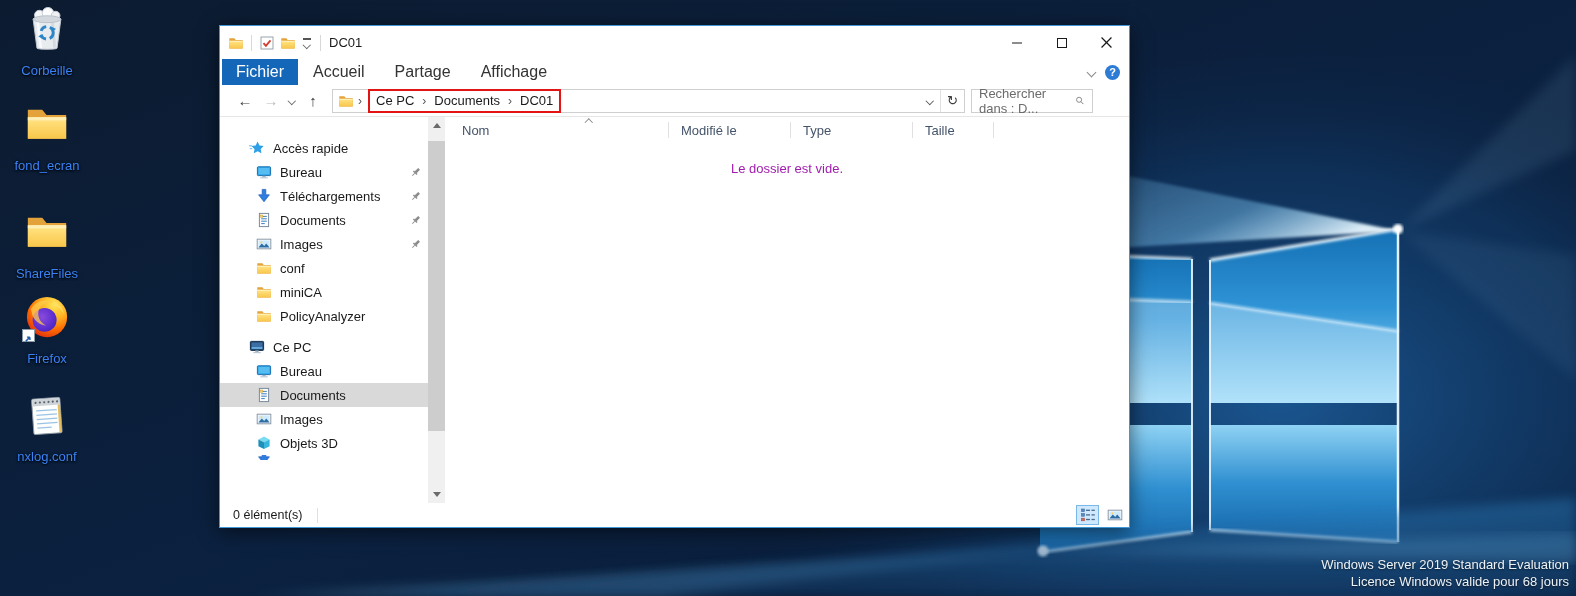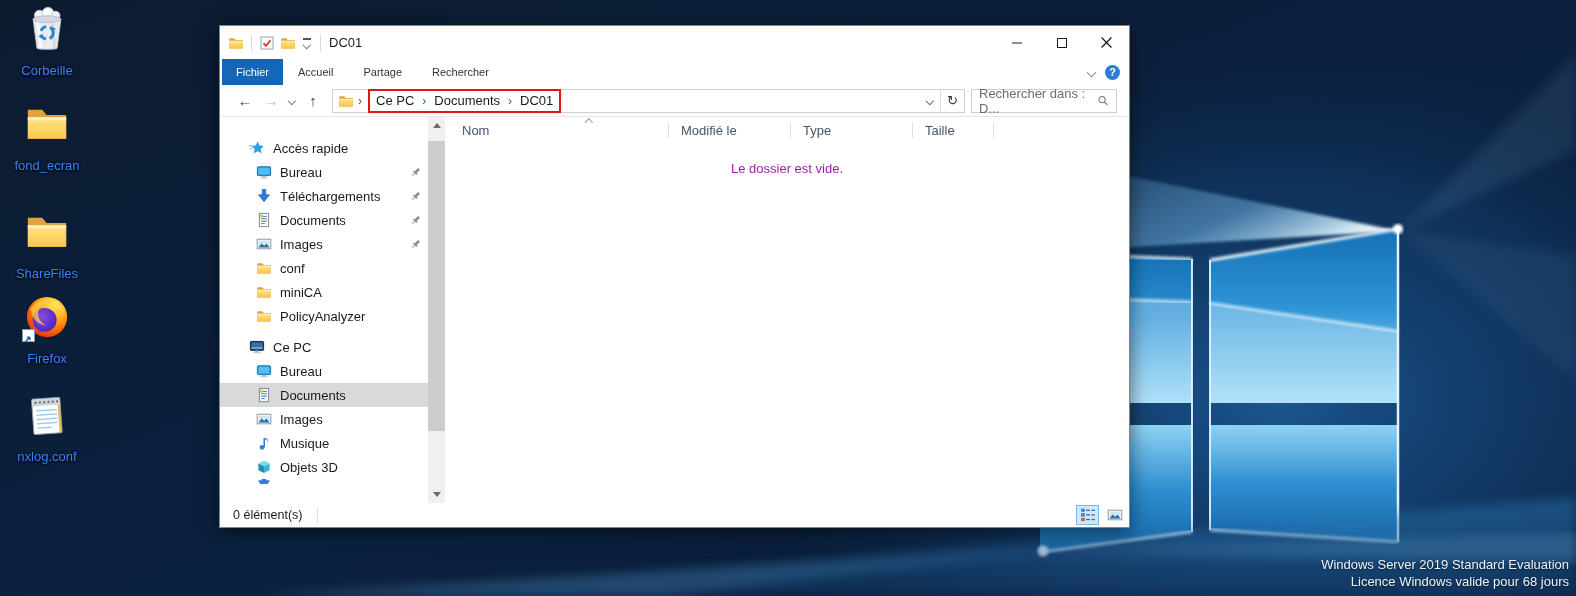--- a/index.html
+++ b/index.html
@@ -18,21 +18,21 @@
   .titlebar{height:33px;display:flex;align-items:center;}
   .qat{display:flex;align-items:center;padding-left:8px;gap:5px;}
   .qat-sep{width:1px;height:16px;background:#d8d8d8;margin:0 2px;}
   .qat-drop{display:flex;flex-direction:column;align-items:center;margin:0 2px;}
   .qat-drop .bar{width:8px;height:1.5px;background:#555;margin-bottom:2px;}
   .win-title{font-size:13px;color:#1a1a1a;margin-left:6px;}
   .caption-btns{margin-left:auto;display:flex;height:33px;}
   .cap-btn{width:45px;height:33px;display:flex;align-items:center;justify-content:center;}
   
   .tabs{height:26px;display:flex;align-items:stretch;}
-  .tab{font-size:11px;color:#333;display:flex;align-items:center;padding:0 15px;}
+  .tab{font-size:16px;color:#333;display:flex;align-items:center;padding:0 15px;}
   .tab.active{background:#1366b8;color:#fff;padding:0 14px;margin-left:2px;}
   .tabs-right{margin-left:auto;display:flex;align-items:center;gap:10px;padding-right:9px;}
   .help-circle{width:15px;height:15px;border-radius:50%;background:#2c7cd6;color:#fff;font-size:11px;font-weight:bold;
                display:flex;align-items:center;justify-content:center;}
   
   .chev{width:6px;height:6px;border-right:1.5px solid #666;border-bottom:1.5px solid #666;display:inline-block;}
   .chev.down{transform:rotate(45deg);}
   .chev.up{transform:rotate(-135deg);}
   .chev.small{width:4.5px;height:4.5px;}
   
@@ -42,21 +42,21 @@
   .nav-chev{width:16px;display:flex;align-items:center;justify-content:center;}
   .addr-field{margin-left:6px;width:633px;height:24px;border:1px solid #cfcfcf;background:#fff;
               display:flex;align-items:center;box-sizing:border-box;font-size:13px;color:#1a1a1a;}
   .crumb-sep{color:#555;font-size:12px;padding:0 4px;}
   .crumb{padding:0 4px;white-space:nowrap;}
   .annotated{display:flex;align-items:center;height:20px;border:2px solid #e31414;margin-left:2px;padding:0 2px;}
   .addr-right{margin-left:auto;display:flex;align-items:center;height:100%;}
   .addr-dd{width:20px;display:flex;align-items:center;justify-content:center;height:100%;}
   .refresh-btn{width:23px;height:100%;border-left:1px solid #e0e0e0;display:flex;align-items:center;justify-content:center;
                font-size:13px;color:#3c3c3c;}
-  .search-box{margin-left:6px;width:146px;height:24px;border:1px solid #cfcfcf;background:#fff;box-sizing:border-box;
+  .search-box{margin-left:6px;width:122px;height:24px;border:1px solid #cfcfcf;background:#fff;box-sizing:border-box;
               display:flex;align-items:center;padding:0 7px;font-size:13px;color:#6b6b6b;}
   
   .content{position:absolute;top:91px;bottom:24px;left:0;right:0;display:flex;}
   .sidebar{width:208px;padding-top:19px;box-sizing:border-box;flex:none;}
   .srow{display:flex;align-items:center;height:24px;font-size:13px;color:#1a1a1a;position:relative;}
   .srow.sel{background:#d9d9d9;}
   .srow .ic16{margin-left:36px;flex:none;}
   .srow.sec .ic16{margin-left:29px;}
   .srow .slabel{margin-left:8px;white-space:nowrap;}
   .pin{position:absolute;right:7px;top:7px;}
@@ -397,21 +397,21 @@
             <use href="#i-close"></use>
           </svg>
         </div>
     </div>
   </div>
 
   <div class="tabs">
     <div class="tab active">Fichier</div>
     <div class="tab">Accueil</div>
     <div class="tab">Partage</div>
-    <div class="tab">Rechercher</div>
+    <div class="tab">Affichage</div>
     <div class="tabs-right">
       <span class="chev down" style="border-color:#8a8a8a;"></span>
       <span class="help-circle">?</span>
     </div>
   </div>
 
   <div class="addr-row">
     <div class="nav-btn">←</div>
     <div class="nav-btn disabled">→</div>
     <div class="nav-chev">
@@ -530,26 +530,20 @@
         <span class="slabel">Documents</span>
       </div>
       <div class="srow">
         <svg class="ic16">
             <use href="#i-images"></use>
           </svg>
         <span class="slabel">Images</span>
       </div>
       <div class="srow">
         <svg class="ic16">
-            <use href="#i-music"></use>
-          </svg>
-        <span class="slabel">Musique</span>
-      </div>
-      <div class="srow">
-        <svg class="ic16">
             <use href="#i-cube"></use>
           </svg>
         <span class="slabel">Objets 3D</span>
       </div>
       <div class="srow partial">
         <svg class="ic16">
             <use href="#i-downloads"></use>
           </svg>
       </div>
     </div>

